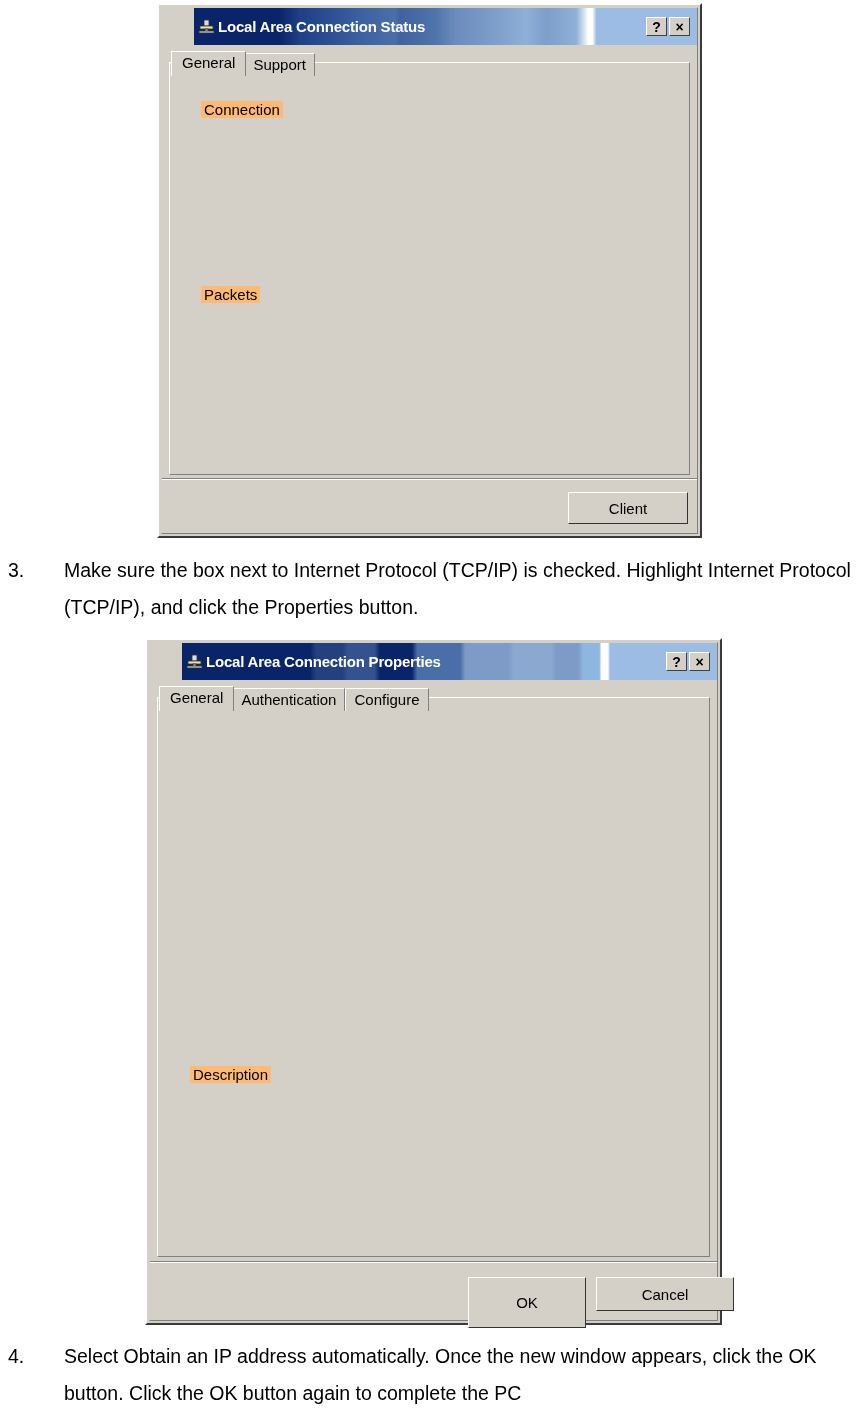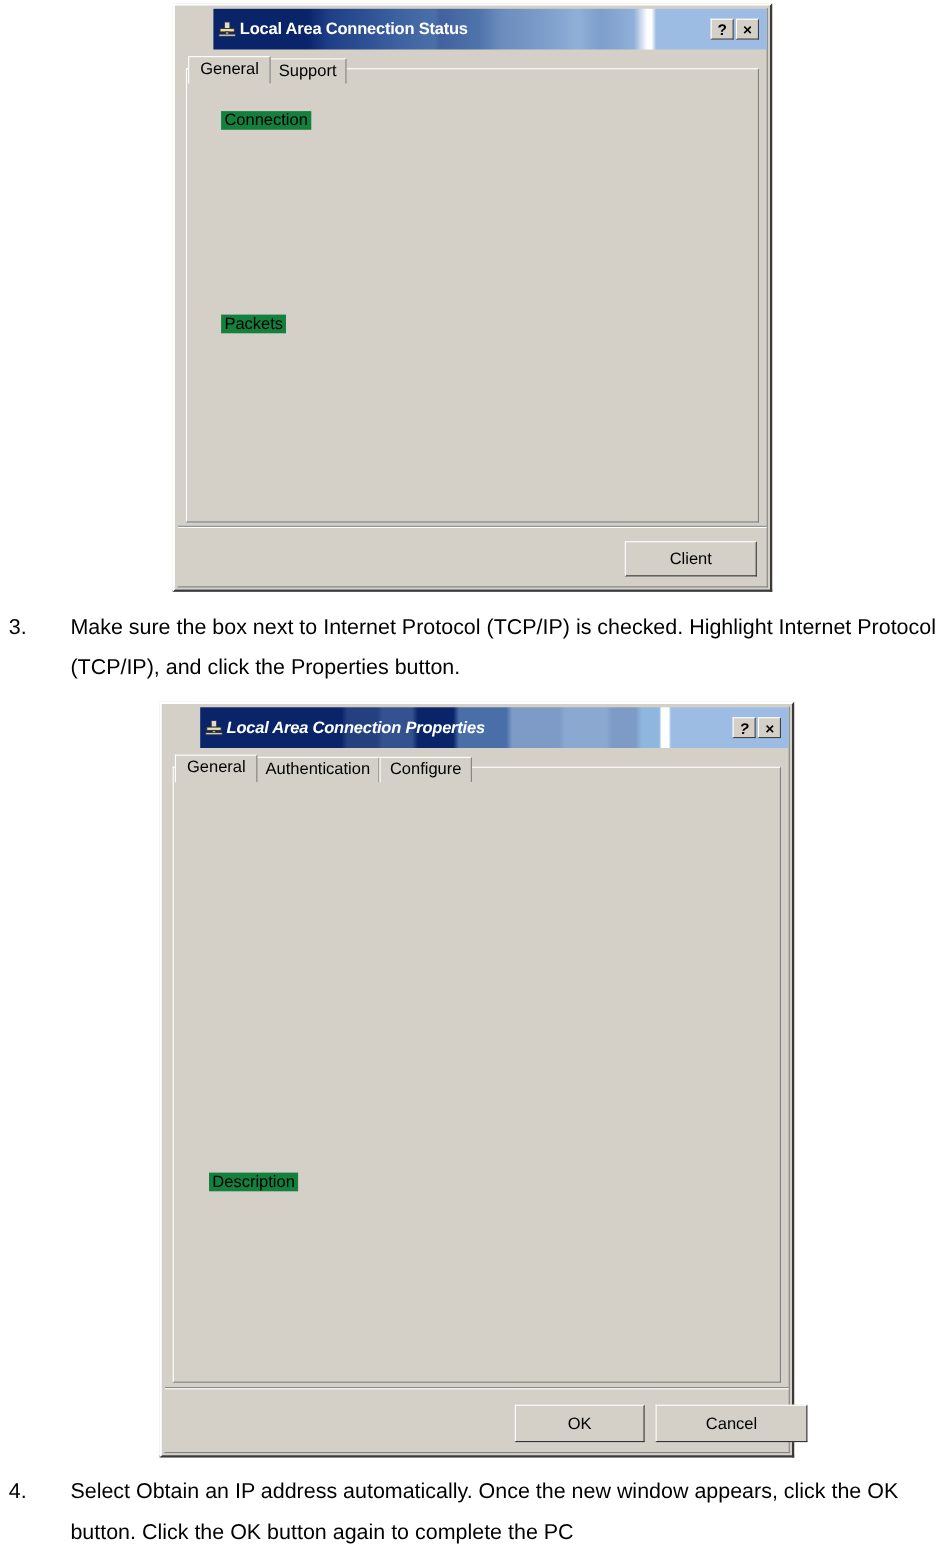--- a/index.html
+++ b/index.html
@@ -61,21 +61,20 @@
         #24407f 25%, #24407f 30%,
         #33528f 31%, #33528f 36%,
         #0a246a 37%, #0a246a 43%,
         #4a6fa8 44%, #4a6fa8 52%,
         #7d9bc6 53%, #7d9bc6 61%,
         #8aa8d0 62%, #8aa8d0 69%,
         #7d9bc6 70%, #7d9bc6 74%,
         #8fb6de 75%, #8fb6de 78%,
         #ffffff 78.4%, #ffffff 79.6%,
         #9dbce3 80%, #9dbce3 100%);
-    font-style: italic;
   }
   .title-text {
     color: #ffffff;
     font-size: 15px;
     font-weight: bold;
     font-family: "Liberation Sans", sans-serif;
     letter-spacing: -0.2px;
     margin-left: 3px;
     white-space: nowrap;
   }
@@ -164,21 +163,21 @@
     position: absolute;
     inset: 0;
     border: 1.5px solid #9a9a94;
     border-top: none;
     box-sizing: border-box;
     pointer-events: none;
   }
   .group-title {
     position: absolute;
     top: -10px; left: 7px;
-    background: #15803d;
+    background: #fdba74;
     padding: 0 3px;
     font-size: 15px;
     color: #000;
     z-index: 2;
     white-space: nowrap;
     line-height: 17px;
   }
 
   
   .btn {
@@ -490,21 +489,21 @@
       <span class="cb">
         <svg class="chk" viewBox="0 0 11 11">
           <path d="M1 5 L4 9 L10 1" fill="none" stroke="#000" stroke-width="2.2"></path>
         </svg>
       </span>
       <span class="lbl" style="position:static;">Show icon in notification area when connected</span>
     </div>
 
     <div class="hline" style="left:0px; top:618px; width:100%;"></div>
 
-    <div class="btn" style="left:318px; top:634px; width:118px; height:34px;">OK</div>
+    <div class="btn" style="left:318px; top:634px; width:118px; height:51px;">OK</div>
     <div class="btn" style="left:446px; top:634px; width:138px; height:34px;">Cancel</div>
   </div>
 </div>
 
 <div class="instr" style="left:8px; top:1338px; width:855px;">
   <span class="num">4.</span>
   <span class="body">Select Obtain an IP address automatically. Once the new window appears, click the OK button. Click the OK button again to complete the PC</span>
 </div>
 
 </body></html>

